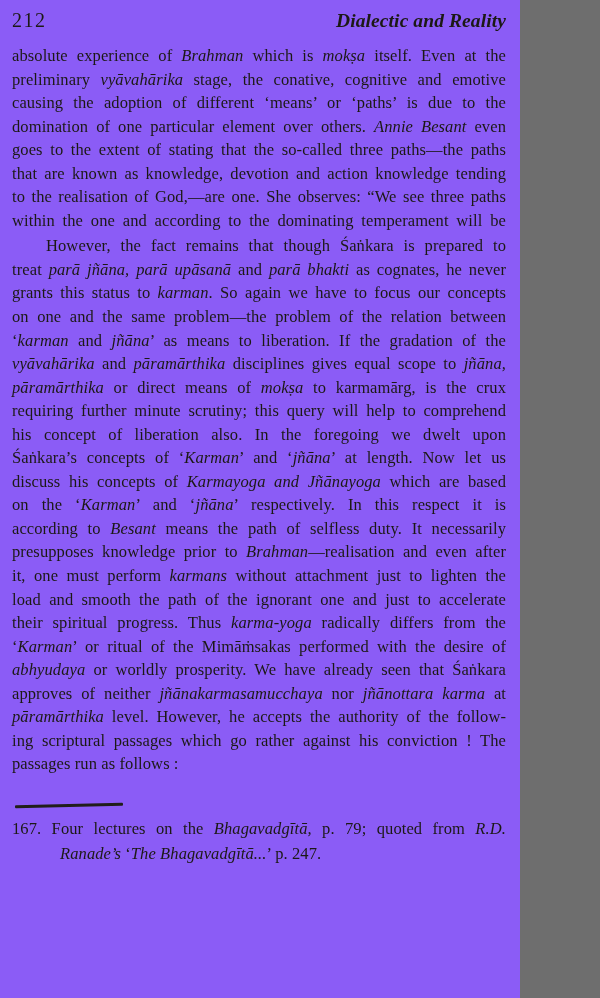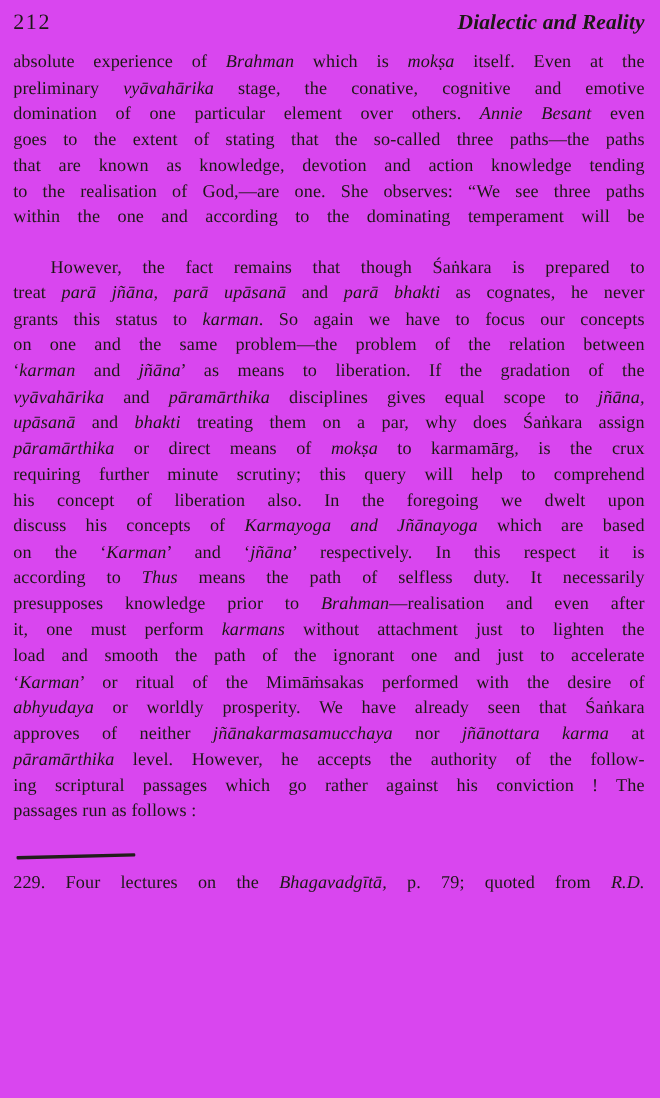--- a/index.html
+++ b/index.html
@@ -1,31 +1,31 @@
 <!DOCTYPE html>
 <html><head>
 <meta charset="utf-8">
 <style>
   html,body{margin:0;padding:0;}
   body{background:#6e6e6e;font-family:"Liberation Serif","DejaVu Serif",serif;}
   .page{
-    width:600px;height:998px;
-    background:#d946ef;
+    width:520px;height:998px;
+    background:#8b5cf6;
     color:#1c1915;
     position:relative;
     box-sizing:border-box;
     padding:9px 14px 0 12px;
     overflow:hidden;
     letter-spacing:0.1px;
   }
   .hdr{display:flex;justify-content:space-between;align-items:baseline;}
   .pgnum{font-size:20px;letter-spacing:1.5px;}
   .runtitle{font-style:italic;font-weight:bold;font-size:19.5px;}
   .bodytext{margin-top:12px;font-size:16.5px;line-height:23.55px;}
-  .para + .para{margin-top:22px;font-family:Liberation Serif, serif;}
+  .para + .para{margin-top:2px;font-family:Liberation Serif, serif;}
   .line{text-align:justify;text-align-last:justify;white-space:normal;}
   .line.last{text-align-last:left;}
   .it{font-style:italic;}
   .sup{font-size:10.5px;vertical-align:super;font-weight:bold;line-height:0;letter-spacing:0;}
   .fnrule{width:108px;height:2.5px;background:#211e1a;margin:28px 0 10px 3px;transform:rotate(-1.4deg);border-radius:1px;}
   .fn{font-size:16.5px;line-height:25px;}
 </style>
 </head>
 <body>
 
@@ -33,51 +33,54 @@
 
   <div class="hdr">
     <span class="pgnum">212</span>
     <span class="runtitle">Dialectic and Reality</span>
   </div>
 
   <div class="bodytext" id="body-text">
       <div class="para">
         <div class="line"><span>absolute experience of </span><span class="it">Brahman</span><span> which is </span><span class="it">mokṣa</span><span> itself.  Even at the</span></div>
         <div class="line"><span>preliminary </span><span class="it">vyāvahārika</span><span> stage, the conative, cognitive and emotive</span></div>
+        <div class="line"><span>causing the adoption of different ‘means’ or ‘paths’ is due to the</span></div>
         <div class="line"><span>domination of one particular element over others.  </span><span class="it">Annie Besant</span><span> even</span></div>
         <div class="line"><span>goes to the extent of stating that the so-called three paths—the paths</span></div>
         <div class="line"><span>that are known as knowledge, devotion and action knowledge tending</span></div>
         <div class="line"><span>to the realisation of God,—are one. She observes: “We see three paths</span></div>
         <div class="line"><span>within the one and according to the dominating temperament will be</span></div>
       </div>
       <div class="para">
         <div class="line" style="padding-left: 34px;"><span>However, the fact remains that though Śaṅkara is prepared to</span></div>
         <div class="line"><span>treat </span><span class="it">parā jñāna,</span><span> </span><span class="it">parā upāsanā</span><span> and </span><span class="it">parā bhakti</span><span> as cognates, he never</span></div>
         <div class="line"><span>grants this status to </span><span class="it">karman</span><span>.  So again we have to focus our concepts</span></div>
         <div class="line"><span>on one and the same problem—the problem of the relation between</span></div>
         <div class="line"><span>‘</span><span class="it">karman</span><span> and </span><span class="it">jñāna</span><span>’ as means to liberation.  If the gradation of the</span></div>
         <div class="line"><span class="it">vyāvahārika</span><span> and </span><span class="it">pāramārthika</span><span> disciplines gives equal scope to </span><span class="it">jñāna,</span></div>
-        <div class="line"><span class="it">upāsanā</span><span> and </span><span class="it">bhakti</span><span> treating them on a par, why does Śaṅkara assign</span></div>
         <div class="line"><span class="it">pāramārthika</span><span> or direct means of </span><span class="it">mokṣa</span><span> to karmamārg, is the crux</span></div>
         <div class="line"><span>requiring further minute scrutiny; this query will help to comprehend</span></div>
         <div class="line"><span>his concept of liberation also.  In the foregoing we dwelt upon</span></div>
+        <div class="line"><span>Śaṅkara’s concepts of ‘</span><span class="it">Karman</span><span>’ and ‘</span><span class="it">jñāna</span><span>’ at length.  Now let us</span></div>
         <div class="line"><span>discuss his concepts of </span><span class="it">Karmayoga and Jñānayoga</span><span> which are based</span></div>
         <div class="line"><span>on the ‘</span><span class="it">Karman</span><span>’ and ‘</span><span class="it">jñāna</span><span>’ respectively.  In this respect it is</span></div>
-        <div class="line"><span>according to </span><span class="it">Thus</span><span> means the path of selfless duty.  It necessarily</span></div>
+        <div class="line"><span>according to </span><span class="it">Besant</span><span> means the path of selfless duty.  It necessarily</span></div>
         <div class="line"><span>presupposes knowledge prior to </span><span class="it">Brahman</span><span>—realisation and even after</span></div>
         <div class="line"><span>it, one must perform </span><span class="it">karmans</span><span> without attachment just to lighten the</span></div>
         <div class="line"><span>load and smooth the path of the ignorant one and just to accelerate</span></div>
+        <div class="line"><span>their spiritual progress.  Thus </span><span class="it">karma-yoga</span><span> radically differs from the</span></div>
         <div class="line"><span>‘</span><span class="it">Karman</span><span>’ or ritual of the Mimāṁsakas performed with the desire of</span></div>
         <div class="line"><span class="it">abhyudaya</span><span> or worldly prosperity.  We have already seen that Śaṅkara</span></div>
         <div class="line"><span>approves of neither </span><span class="it">jñānakarmasamucchaya</span><span> nor </span><span class="it">jñānottara karma</span><span> at</span></div>
         <div class="line"><span class="it">pāramārthika</span><span> level.  However, he accepts the authority of the follow-</span></div>
         <div class="line"><span>ing scriptural passages which go rather against his conviction !  The</span></div>
         <div class="line last"><span>passages run as follows :</span></div>
       </div>
     </div>
 
   <div class="fnrule"></div>
 
   <div class="fn" id="footnote">
-      <div class="line"><span>229.  Four lectures on the </span><span class="it">Bhagavadgītā,</span><span> p. 79; quoted from </span><span class="it">R.D.</span></div>
+      <div class="line"><span>167.  Four lectures on the </span><span class="it">Bhagavadgītā,</span><span> p. 79; quoted from </span><span class="it">R.D.</span></div>
+      <div class="line last" style="padding-left: 48px;"><span class="it">Ranade’s</span><span> ‘</span><span class="it">The Bhagavadgītā...</span><span>’ p. 247.</span></div>
     </div>
 
 </div>
 
 </body></html>

